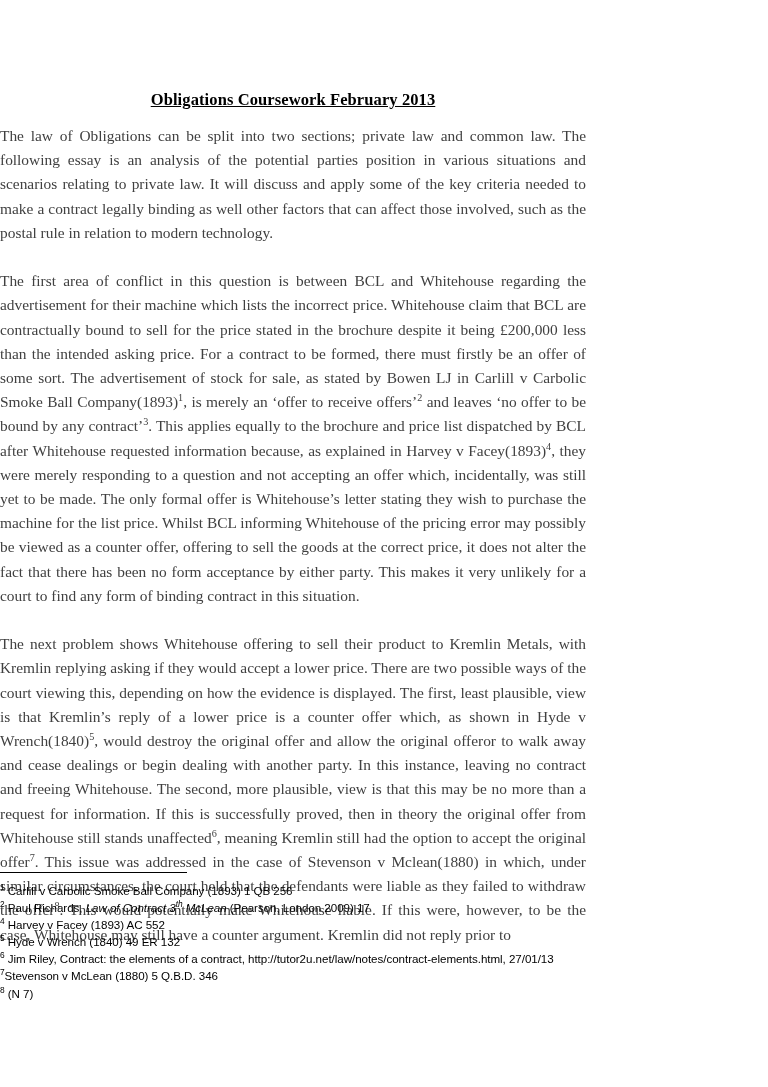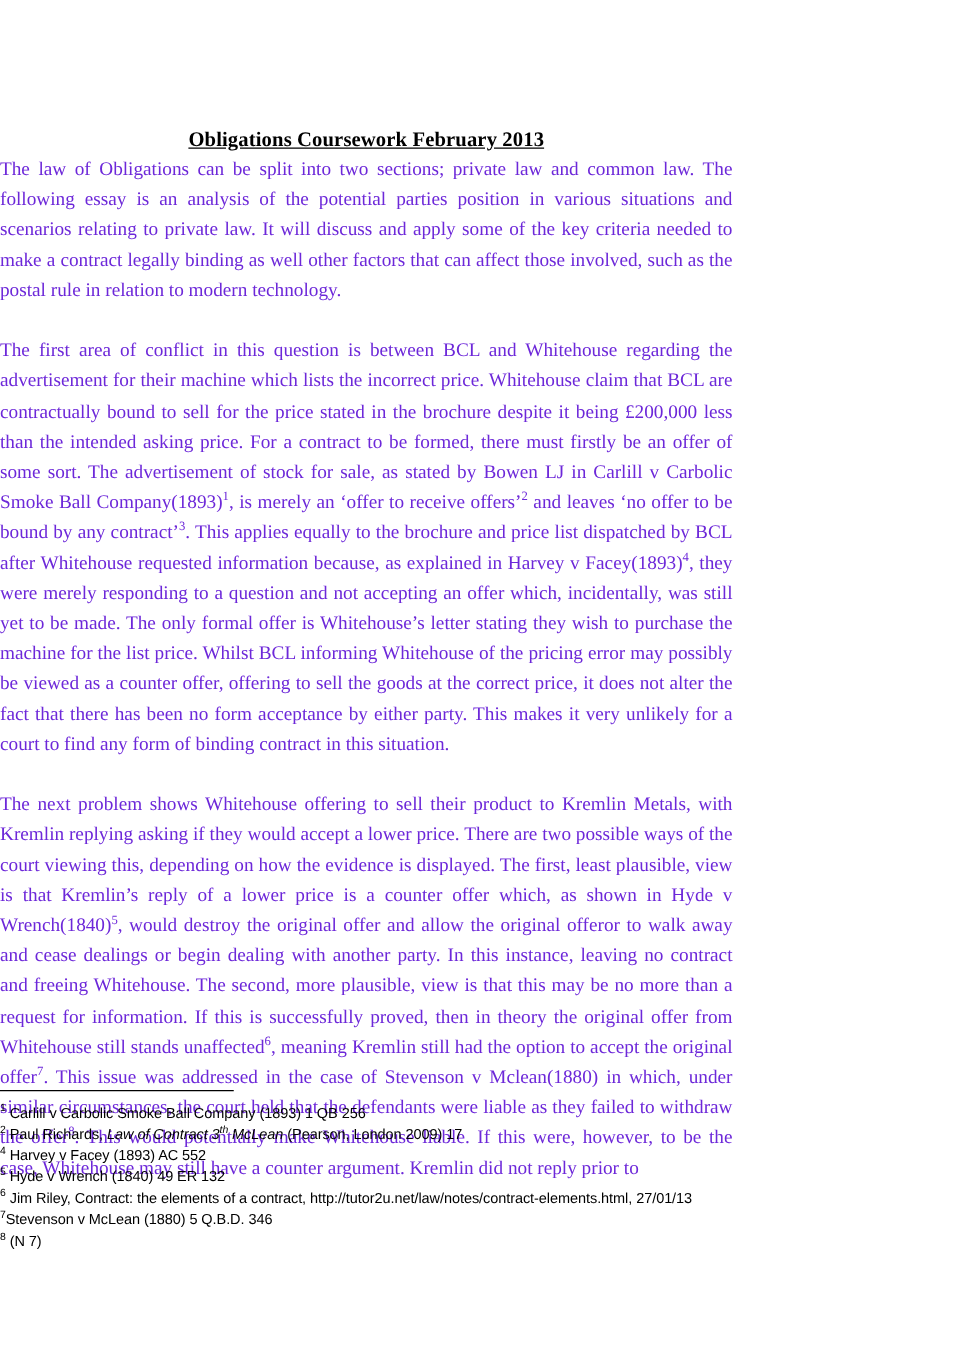--- a/index.html
+++ b/index.html
@@ -21,37 +21,37 @@
     font-family: "Liberation Serif", "DejaVu Serif", serif;
     font-size: 16.5px;
     font-weight: bold;
     text-align: center;
     text-decoration: underline;
     color: #000000;
     margin: 0;
     padding: 0;
     position: absolute;
     left: 0;
-    top: 102px;
+    top: 90px;
     width: 586px;
     letter-spacing: 0.1px;
   }
   .body-block {
     position: absolute;
     left: 0;
     top: 124px;
     width: 586px;
   }
   p.para {
     font-family: "Liberation Serif", "DejaVu Serif", serif;
     font-size: 15.4px;
     line-height: 24.2px;
     text-align: justify;
     text-justify: inter-word;
-    color: #6d28d9;
+    color: #404040;
     margin: 0 0 24.2px 0;
     padding: 0;
     hyphens: none;
   }
   p.para:last-child {
     margin-bottom: 0;
   }
   sup.fnref {
     font-size: 0.66em;
     vertical-align: super;

